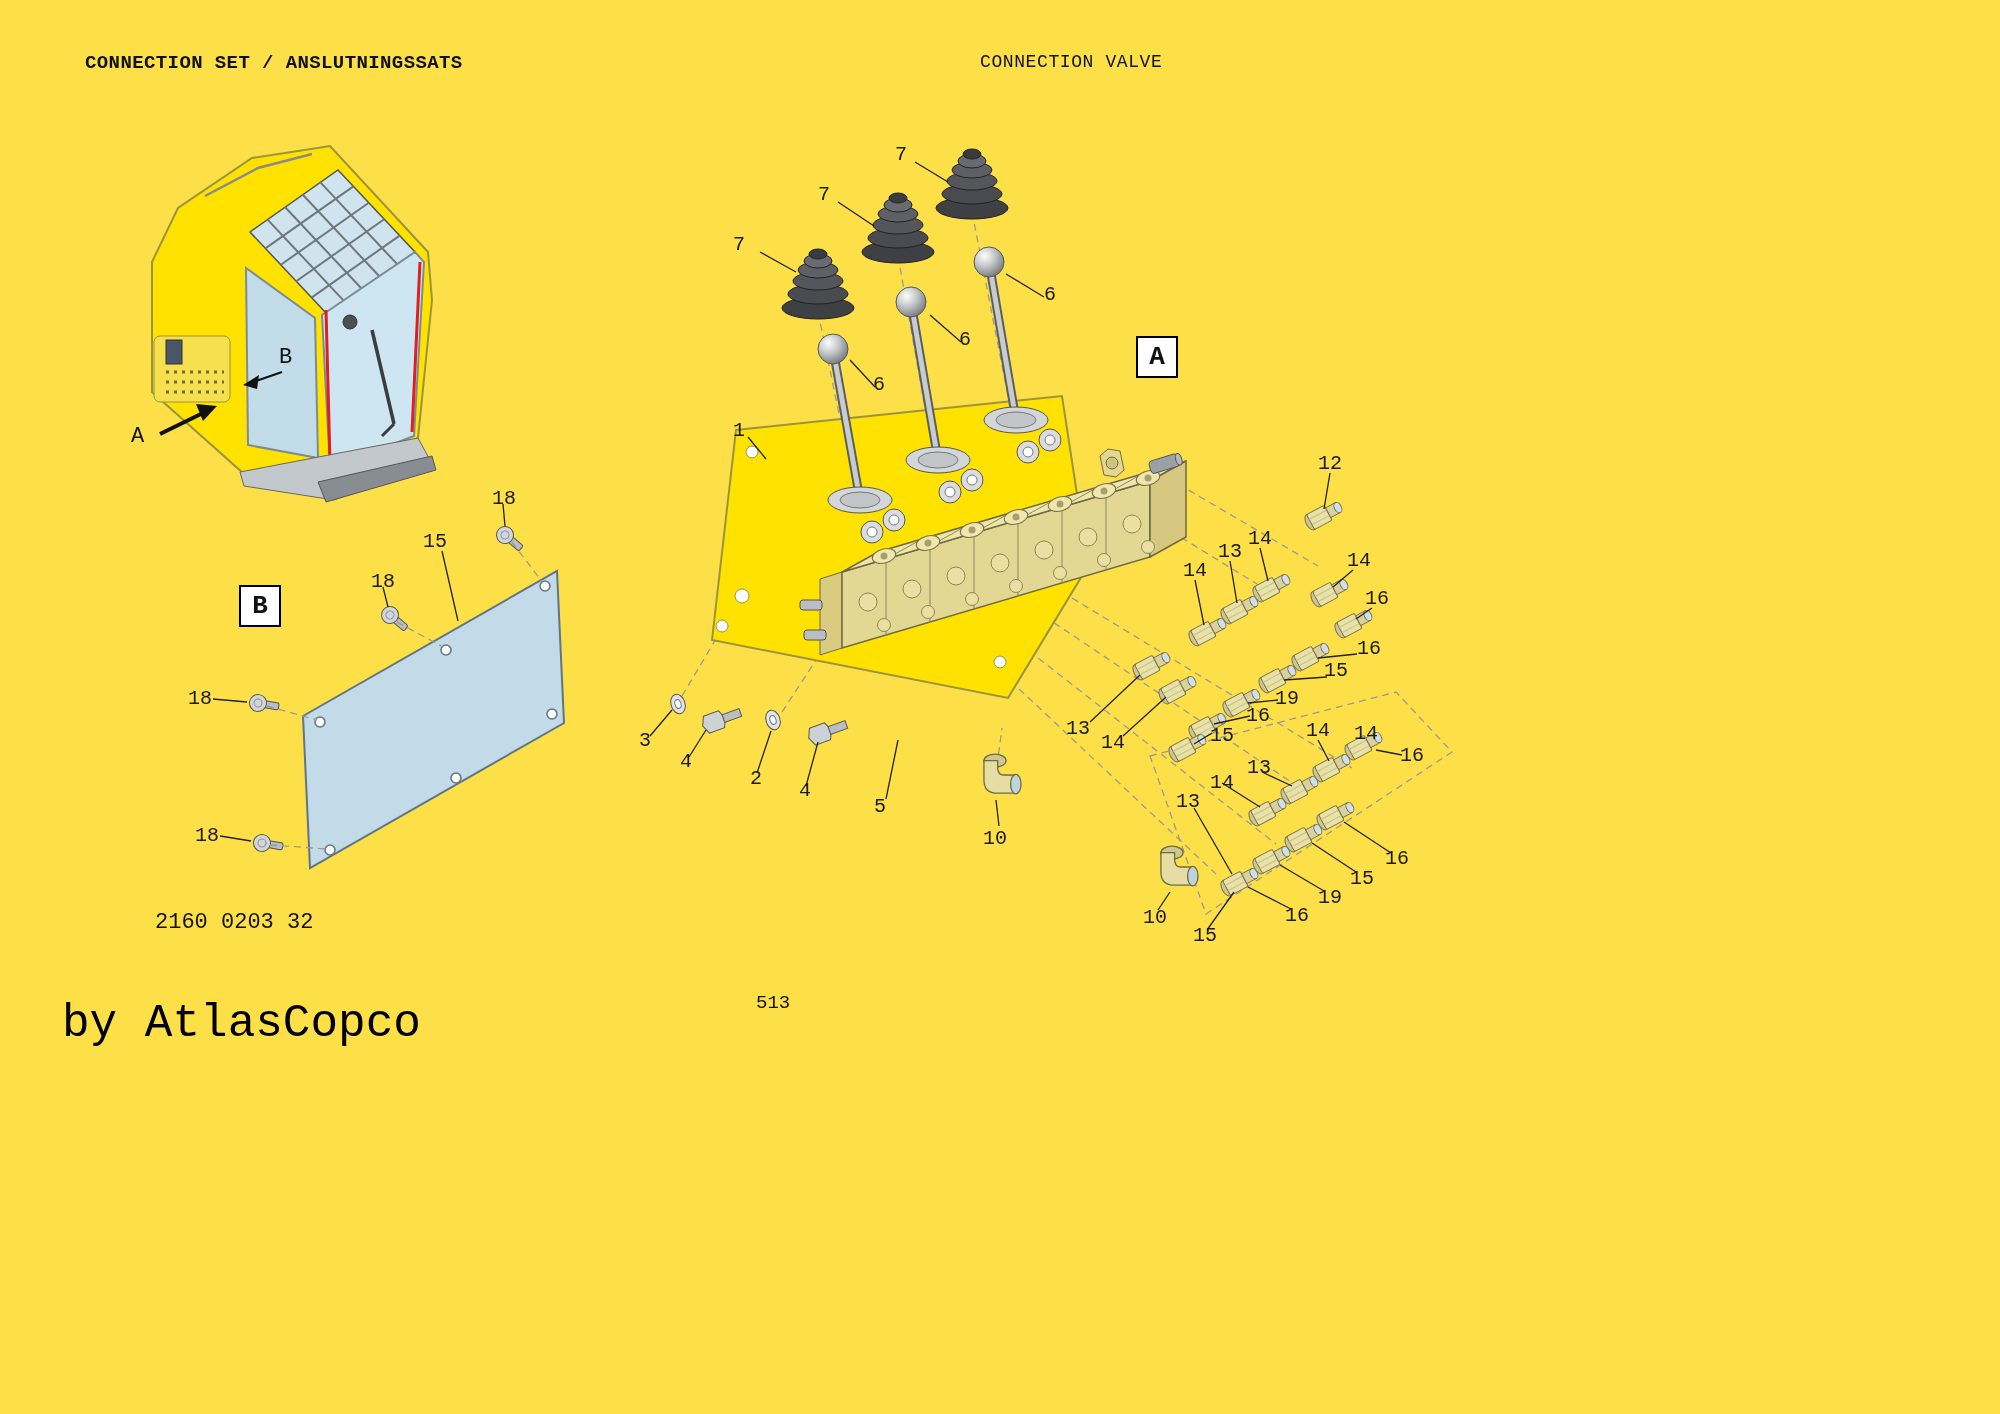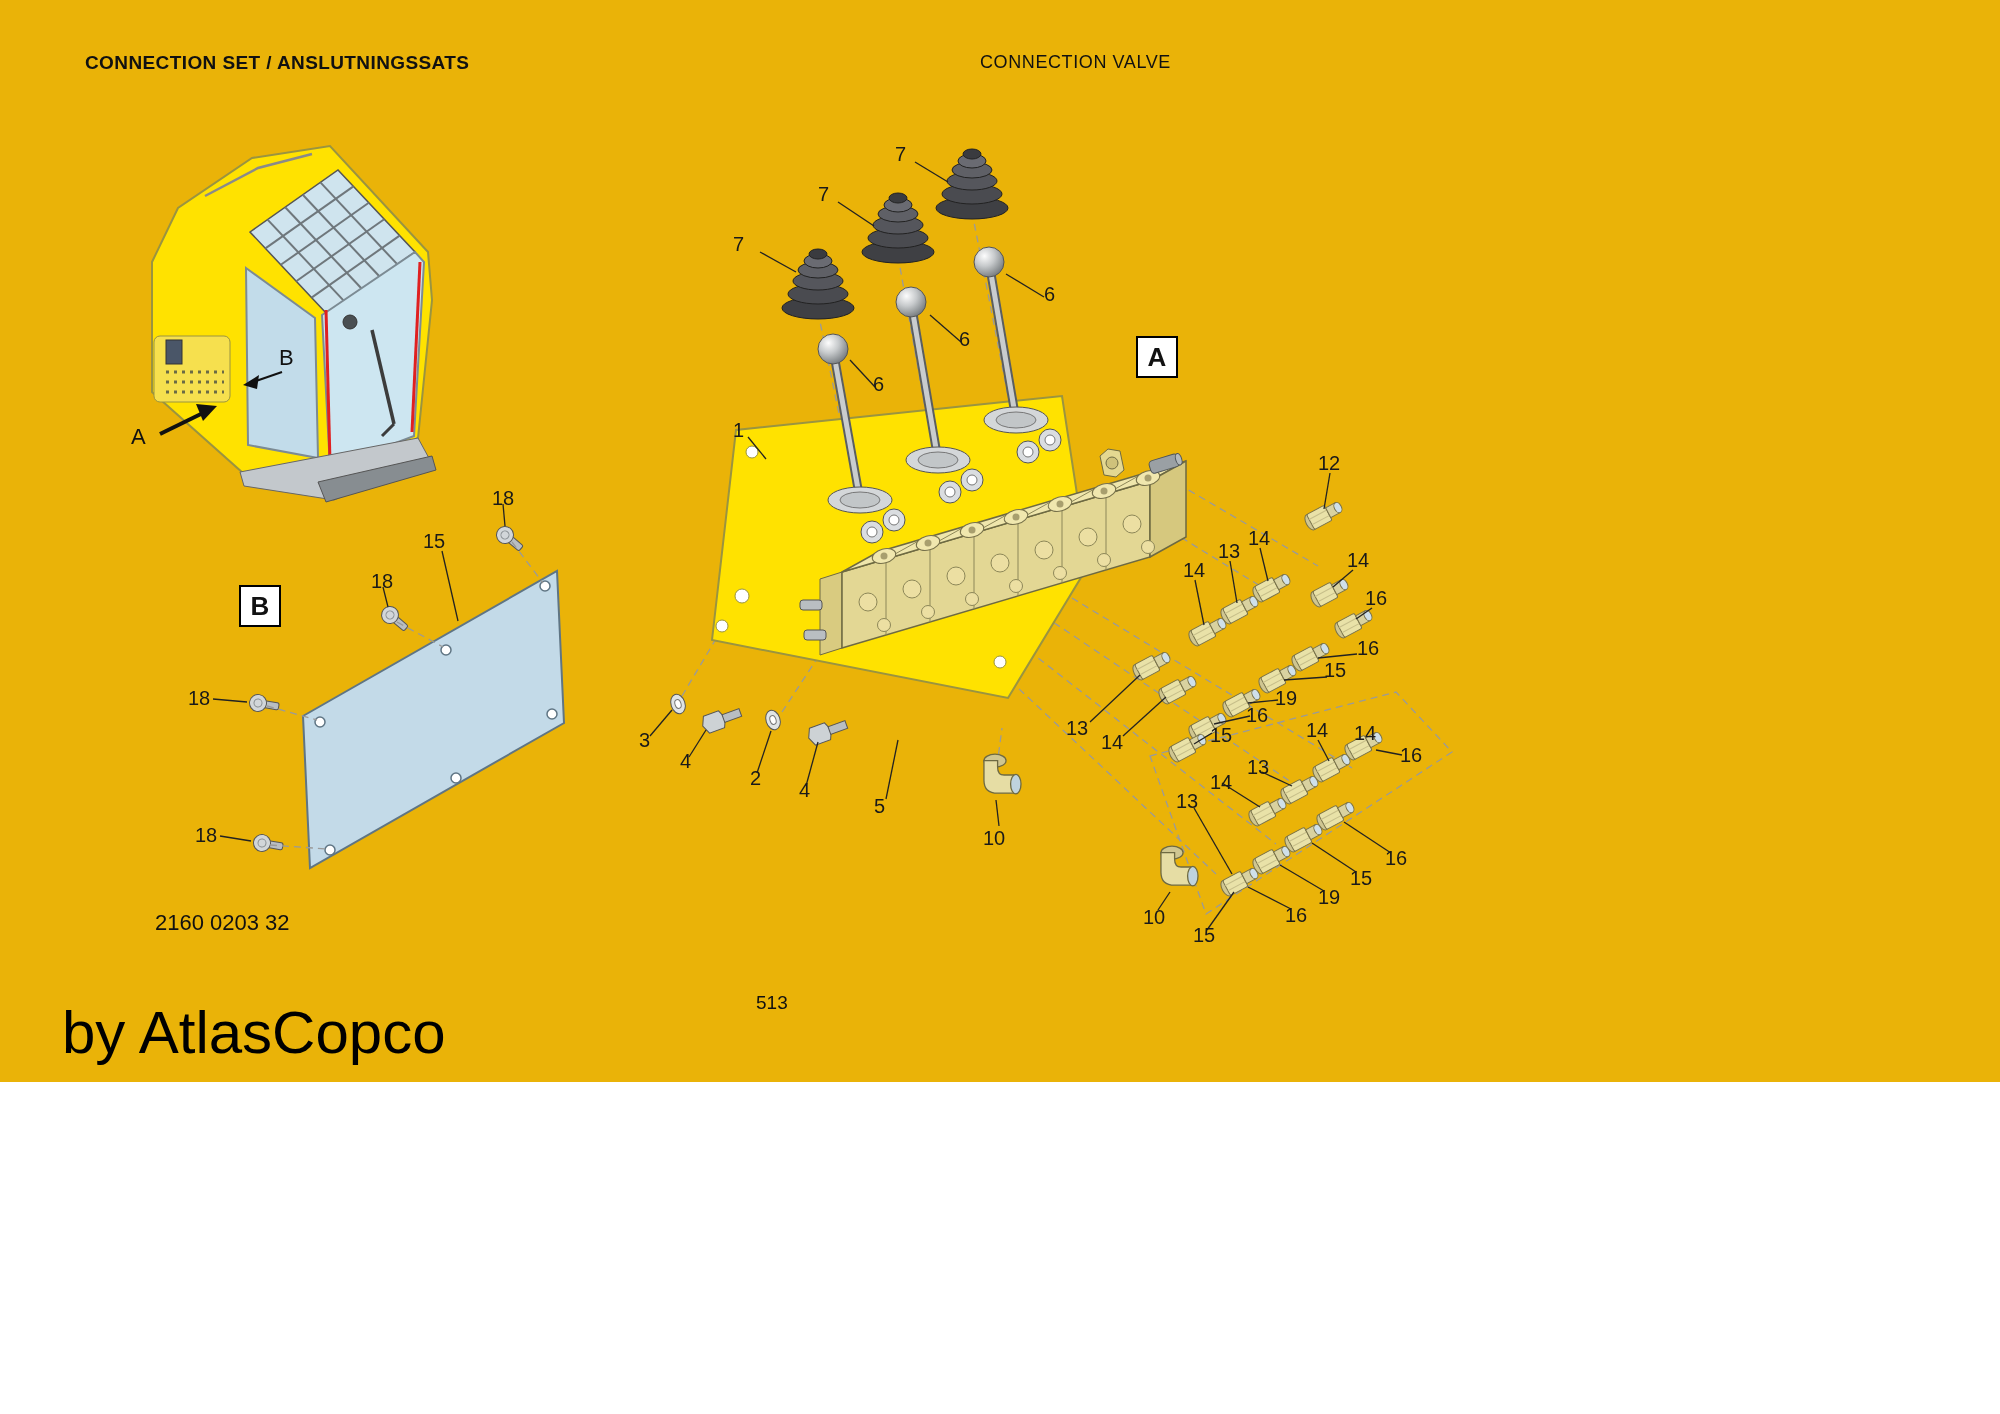--- a/index.html
+++ b/index.html
@@ -1,32 +1,32 @@
 <!DOCTYPE html>
 <html><head>
 <meta charset="utf-8">
 <style>
   html,body{margin:0;padding:0;background:#fff;}
   .page{
-    position:relative;width:2000px;height:1082px;background:#eab308;
-    font-family:Liberation Sans, sans-serif;color:#111;overflow:hidden;
+    position:relative;width:2000px;height:1414px;background:#fde047;
+    font-family:Liberation Mono, monospace;color:#111;overflow:hidden;
   }
   .scene{position:absolute;left:0;top:0;}
   .title-left{position:absolute;left:85px;top:52px;font-size:19px;font-weight:bold;letter-spacing:.4px;}
   .title-right{position:absolute;left:980px;top:52px;font-size:18px;letter-spacing:.6px;}
   .callout{position:absolute;font-size:20px;color:#1a1a1a;white-space:nowrap;}
   .viewbox{
     position:absolute;width:38px;height:38px;border:2.5px solid #000;
     display:flex;align-items:center;justify-content:center;
     font-size:26px;font-weight:bold;background:#fff;
   }
   .cabletter{position:absolute;font-size:22px;}
   .partnumber{position:absolute;left:155px;top:910px;font-size:22px;}
   .pagenum{position:absolute;left:756px;top:992px;font-size:19px;}
-  .byline{position:absolute;left:62px;top:998px;font-size:60px;color:#000;}
+  .byline{position:absolute;left:62px;top:998px;font-size:46px;color:#000;}
 </style>
 </head>
 <body>
 
 <div class="page">
 
   <svg class="scene" width="2000" height="1414" viewBox="0 0 2000 1414">
     <defs>
       <radialGradient id="ballG" cx="35%" cy="30%" r="75%">
         <stop offset="0%" stop-color="#fdfdfd"></stop>

